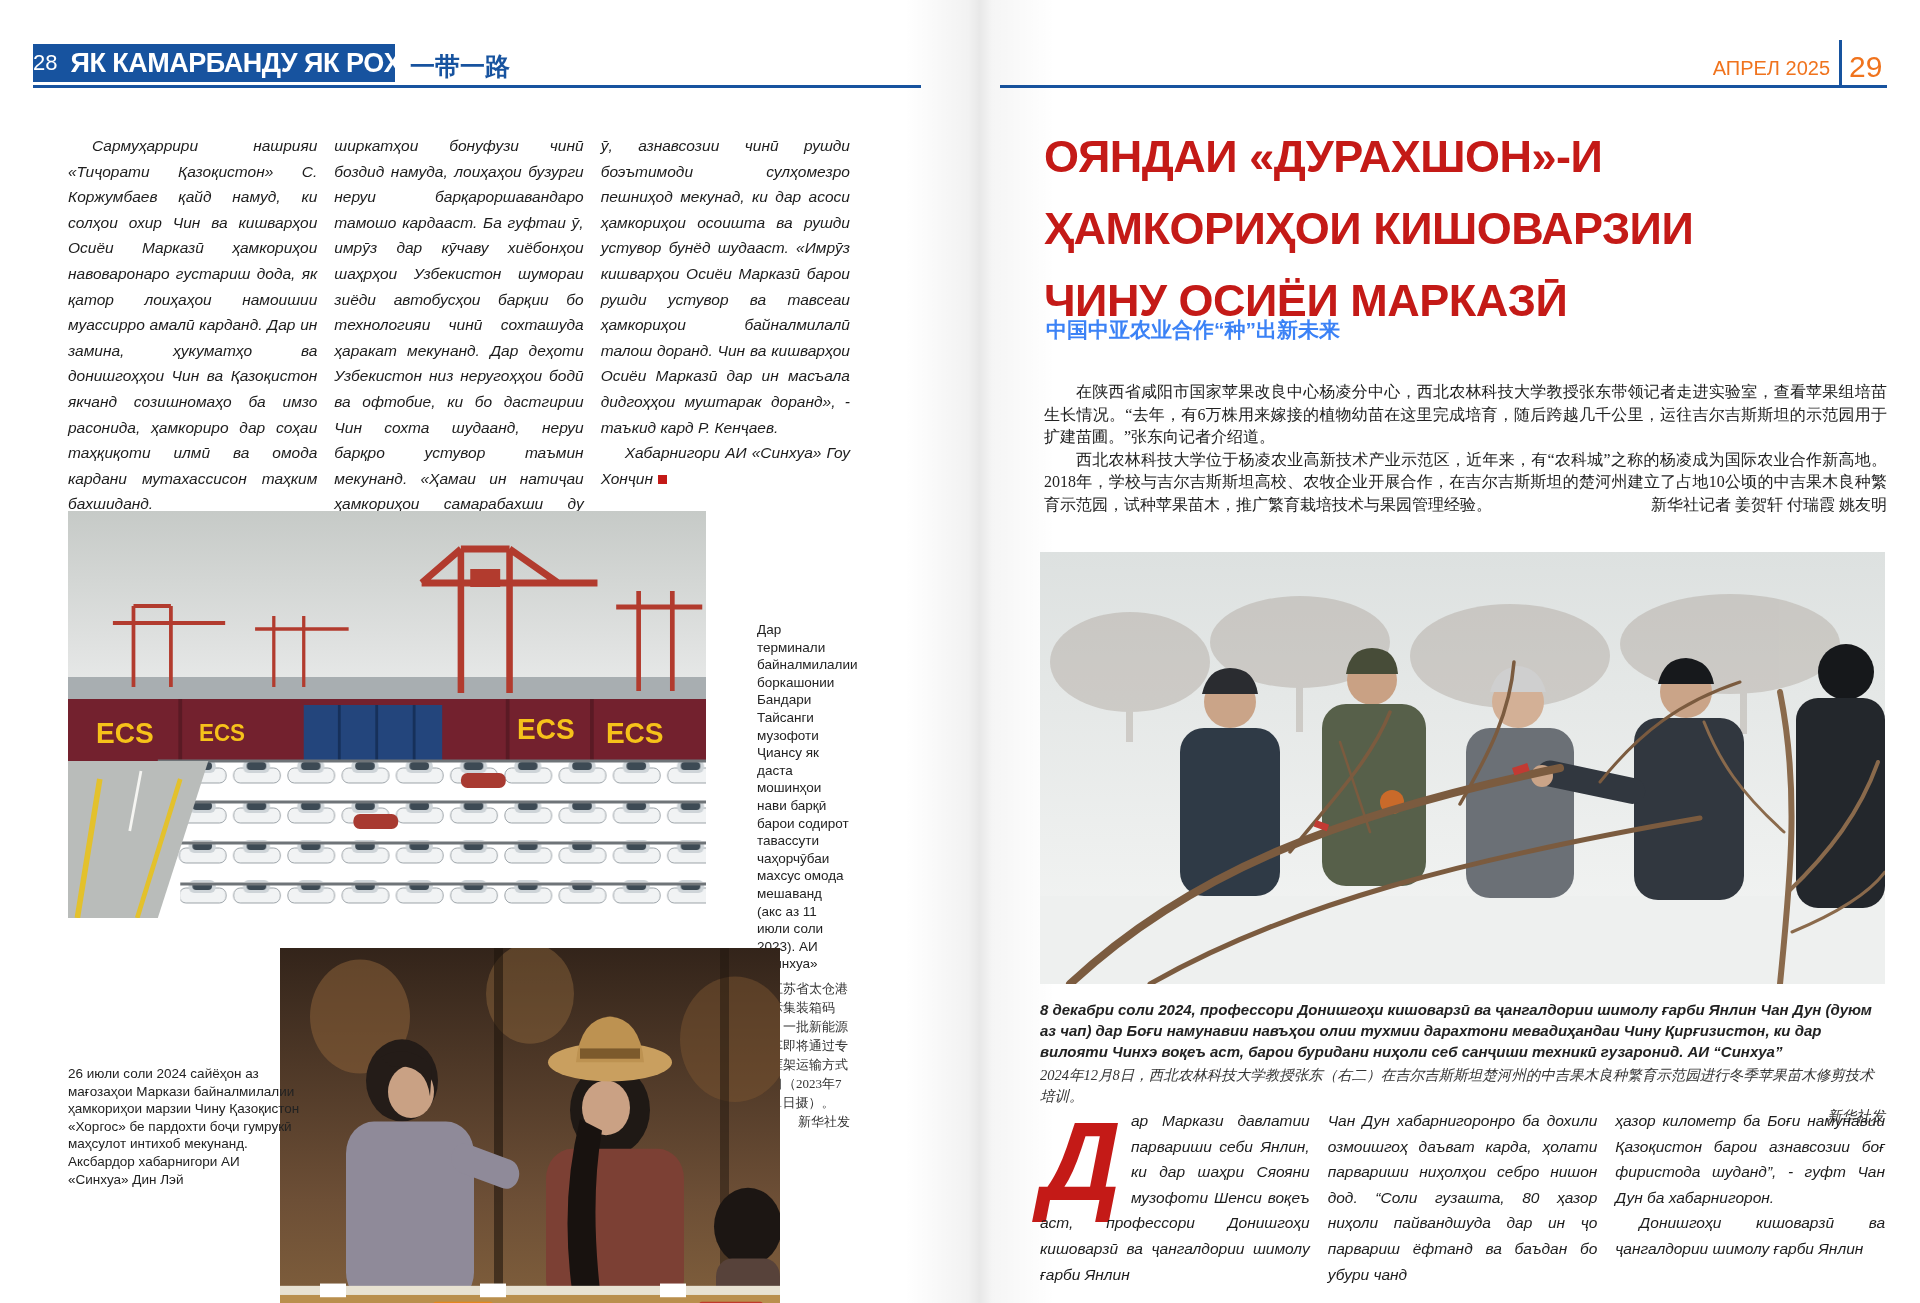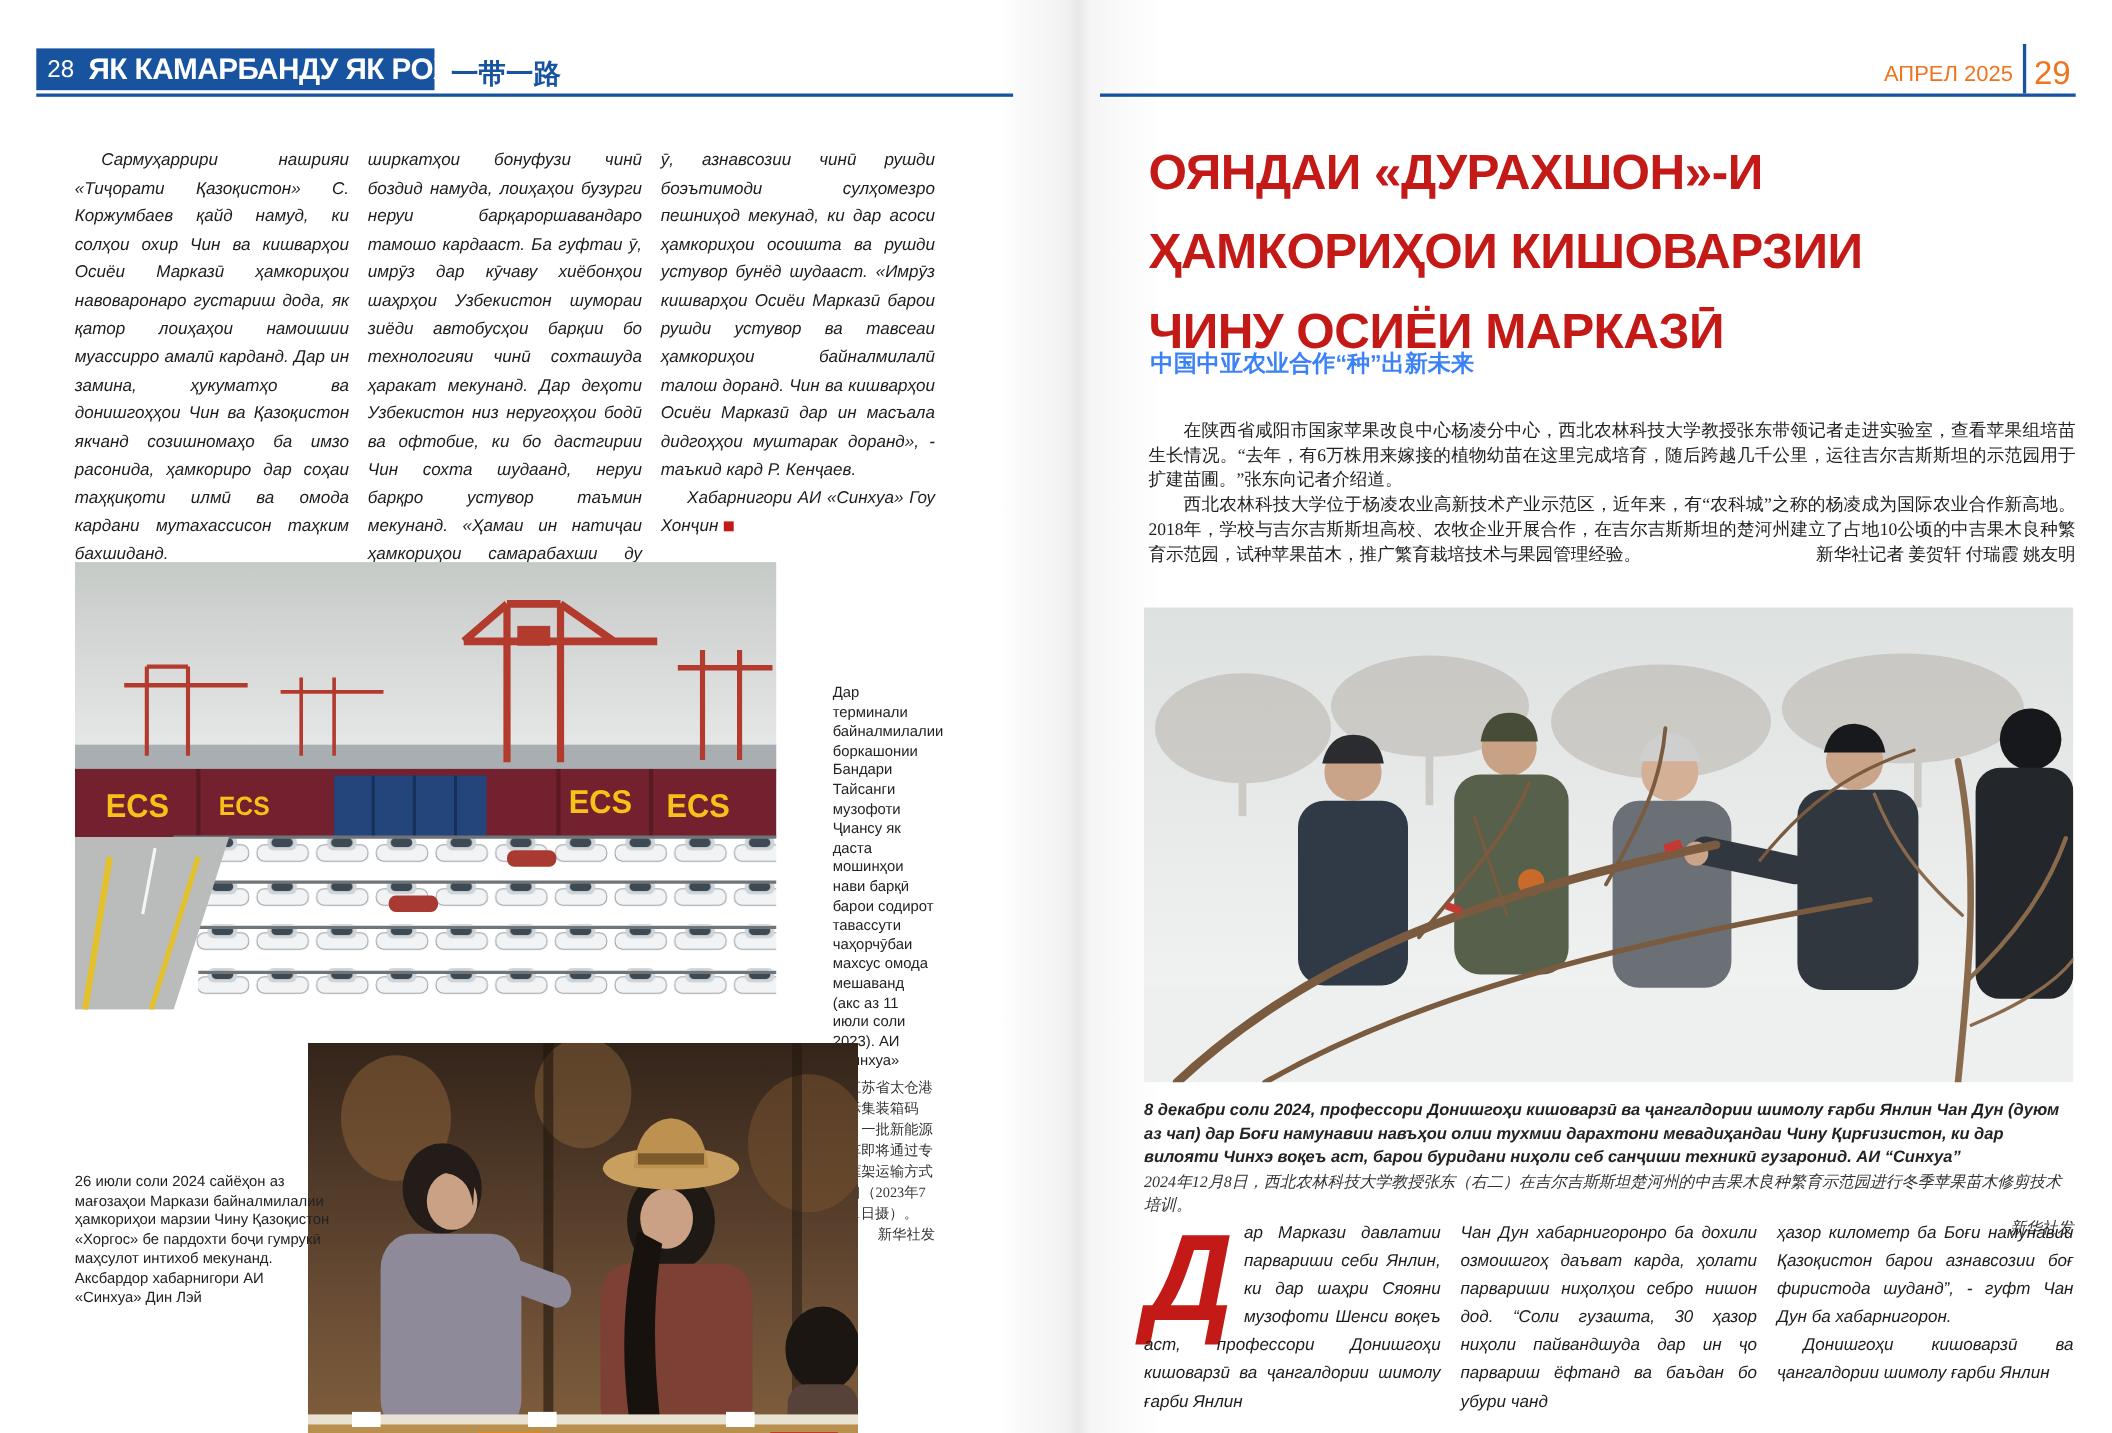--- a/index.html
+++ b/index.html
@@ -3,21 +3,21 @@
 <meta charset="utf-8">
 <style>
   html,body{margin:0;padding:0;background:#e8e8e8;}
   .spread{position:relative;width:1920px;height:1303px;background:#ffffff;overflow:hidden;
           font-family:"Liberation Sans",sans-serif;color:#1c1c1c;}
   .fold{position:absolute;left:905px;top:0;width:150px;height:100%;
         background:linear-gradient(90deg,rgba(0,0,0,0) 0%,rgba(0,0,0,.05) 42%,rgba(0,0,0,.09) 50%,rgba(0,0,0,.04) 58%,rgba(0,0,0,0) 100%);}
   
   .lp-bar{position:absolute;left:33px;top:44px;width:362px;height:38px;background:#17539f;
           display:flex;align-items:center;}
-  .lp-num{color:#fff;font-size:22px;margin-left:10px;text-align:right;}
+  .lp-num{color:#fff;font-size:22px;text-align:right;}
   .lp-title{color:#fff;font-size:27px;font-weight:bold;letter-spacing:-.5px;margin-left:13px;white-space:nowrap;}
   .lp-cn{position:absolute;left:410px;top:50px;color:#17539f;font-size:25px;font-weight:bold;
          font-family:"Liberation Serif",serif;}
   .rule{position:absolute;height:3px;background:#17539f;}
   .rp-issue{position:absolute;left:1700px;top:57px;width:130px;text-align:right;color:#f0731d;font-size:20px;}
   .rp-div{position:absolute;left:1839px;top:40px;width:3px;height:45px;background:#17539f;}
   .rp-num{position:absolute;left:1849px;top:50px;color:#f0731d;font-size:30px;}
   
   .lp-cols{position:absolute;left:68px;top:133px;width:782px;display:flex;gap:17px;}
   .col{flex:1;font-size:15.5px;line-height:25.6px;text-align:justify;font-style:italic;}
@@ -278,21 +278,21 @@
     <div class="cap3-tj">8 декабри соли 2024, профессори Донишгоҳи кишоварзӣ ва ҷангалдории шимолу ғарби Янлин Чан Дун (дуюм аз чап) дар Боғи намунавии навъҳои олии тухмии дарахтони мевадиҳандаи Чину Қирғизистон, ки дар вилояти Чинхэ воқеъ аст, барои буридани ниҳоли себ санҷиши техникӣ гузаронид. АИ “Синхуа”</div>
     <div class="cap3-cn">2024年12月8日，西北农林科技大学教授张东（右二）在吉尔吉斯斯坦楚河州的中吉果木良种繁育示范园进行冬季苹果苗木修剪技术培训。</div>
     <div class="cap3-by">新华社发</div>
   </div>
 
   <div class="rp-cols">
     <div class="col">
       <p><span class="dropcap">Д</span><span>ар Маркази давлатии парвариши себи Янлин, ки дар шаҳри Сяояни музофоти Шенси воқеъ аст, профессори Донишгоҳи кишоварзӣ ва ҷангалдории шимолу ғарби Янлин</span></p>
     </div>
     <div class="col">
-      <p>Чан Дун хабарнигоронро ба дохили озмоишгоҳ даъват карда, ҳолати парвариши ниҳолҳои себро нишон дод. “Соли гузашта, 30 ҳазор ниҳоли пайвандшуда дар ин ҷо парвариш ёфтанд ва баъдан бо убури чанд</p>
+      <p>Чан Дун хабарнигоронро ба дохили озмоишгоҳ даъват карда, ҳолати парвариши ниҳолҳои себро нишон дод. “Соли гузашта, 80 ҳазор ниҳоли пайвандшуда дар ин ҷо парвариш ёфтанд ва баъдан бо убури чанд</p>
     </div>
     <div class="col">
       <p>ҳазор километр ба Боғи намунавии Қазоқистон барои азнавсозии боғ фиристода шуданд”, - гуфт Чан Дун ба хабарнигорон.</p>
       <p class="ind">Донишгоҳи кишоварзӣ ва ҷангалдории шимолу ғарби Янлин</p>
     </div>
   </div>
 
 </div>
 
 </body></html>

